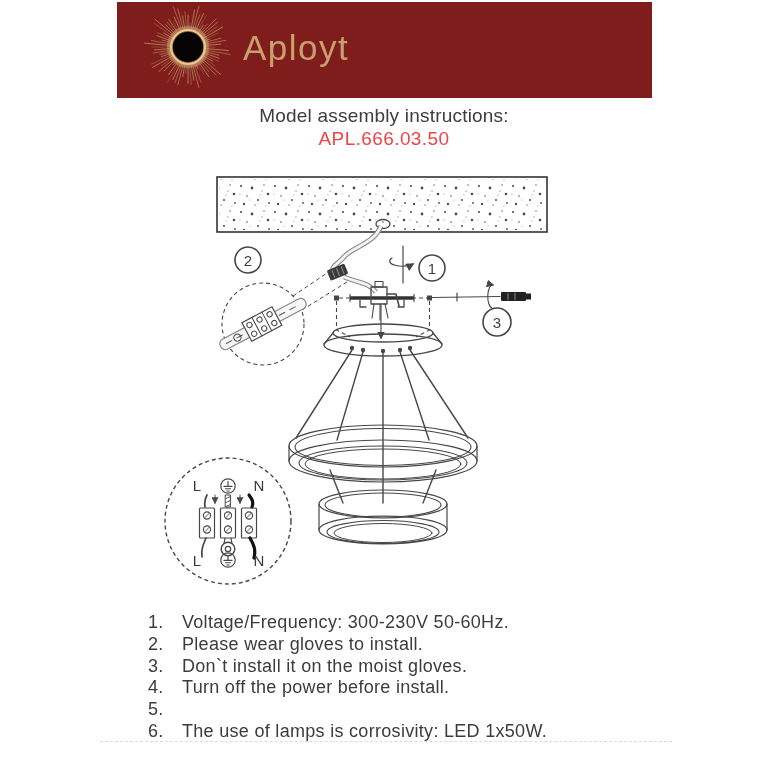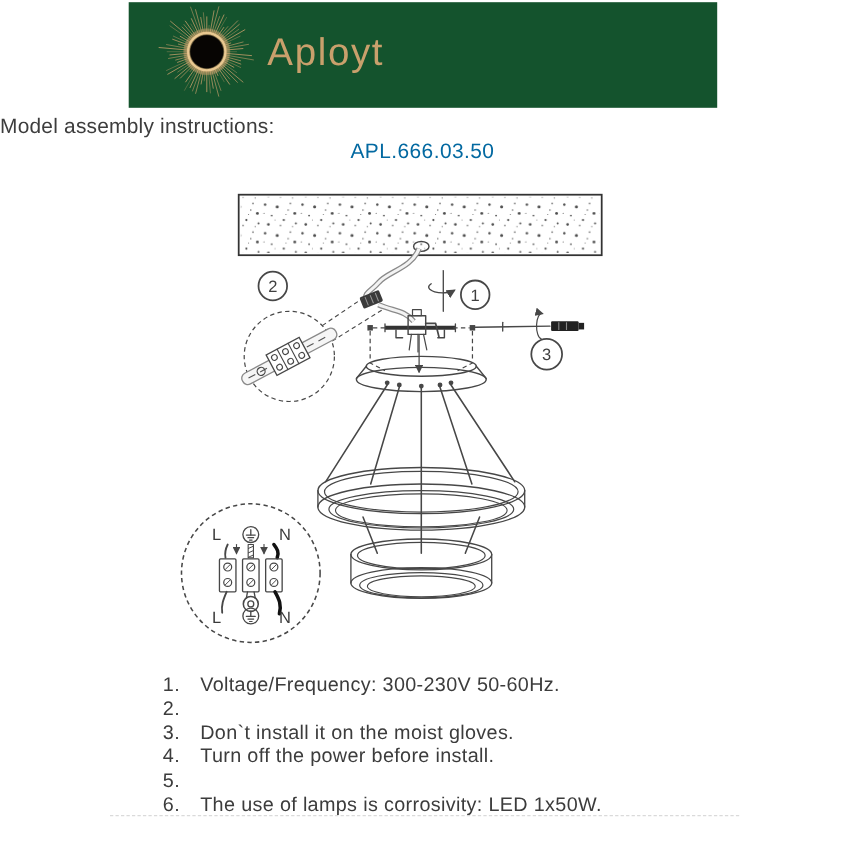--- a/index.html
+++ b/index.html
@@ -1,27 +1,27 @@
 <!DOCTYPE html>
 <html><head>
 <meta charset="utf-8">
 <style>
   html,body{margin:0;padding:0;background:#ffffff;}
   .page{position:relative;width:768px;height:768px;background:#ffffff;overflow:hidden;
         font-family:"Liberation Sans", sans-serif;}
   
-  .banner{position:absolute;left:117px;top:2px;width:535px;height:96px;background:#14532d;overflow:hidden;}
+  .banner{position:absolute;left:117px;top:2px;width:535px;height:96px;background:#7f1d1d;overflow:hidden;}
   .banner svg{position:absolute;left:0;top:0;}
   .brand{position:absolute;left:126px;top:26px;font-size:35px;letter-spacing:1.5px;
          color:#c9a06c;font-weight:400;}
   
-  .title-heading{position:absolute;left:0;top:105px;width:768px;
+  .title-heading{position:absolute;left:0;top:105px;width:768px;text-align:center;
                  font-size:19px;color:#3d3d3d;letter-spacing:.2px;}
   .model-number{position:absolute;left:0;top:128px;width:768px;text-align:center;
-                font-size:19px;color:#0369a1;letter-spacing:.4px;}
+                font-size:19px;color:#ef4444;letter-spacing:.4px;}
   
   .diagram-svg{position:absolute;left:0;top:0;width:768px;height:768px;}
   .d{fill:none;stroke:#474747;stroke-width:1.3;stroke-linecap:round;stroke-linejoin:round;}
   .dt{fill:none;stroke:#474747;stroke-width:1.1;stroke-dasharray:4 3;}
   .thick{fill:none;stroke:#333333;stroke-width:3.6;}
   .wireO{fill:none;stroke:#8a8a8a;stroke-width:5;}
   .wireI{fill:none;stroke:#f3f3f3;stroke-width:2.8;}
   .lbl{font-family:"Liberation Sans",sans-serif;font-size:15px;fill:#3a3a3a;}
   .co{font-family:"Liberation Sans",sans-serif;font-size:15px;fill:#3f3f3f;text-anchor:middle;}
   
@@ -360,20 +360,21 @@
     </g>
   </svg>
 
   <div class="instructions">
     <div class="ins-row">
       <span class="ins-num">1.</span>
       <span class="ins-text">Voltage/Frequency: 300-230V 50-60Hz.</span>
     </div>
     <div class="ins-row">
       <span class="ins-num">2.</span>
+      <span class="ins-text">Please wear gloves to install.</span>
     </div>
     <div class="ins-row">
       <span class="ins-num">3.</span>
       <span class="ins-text">Don`t install it on the moist gloves.</span>
     </div>
     <div class="ins-row">
       <span class="ins-num">4.</span>
       <span class="ins-text">Turn off the power before install.</span>
     </div>
     <div class="ins-row">

